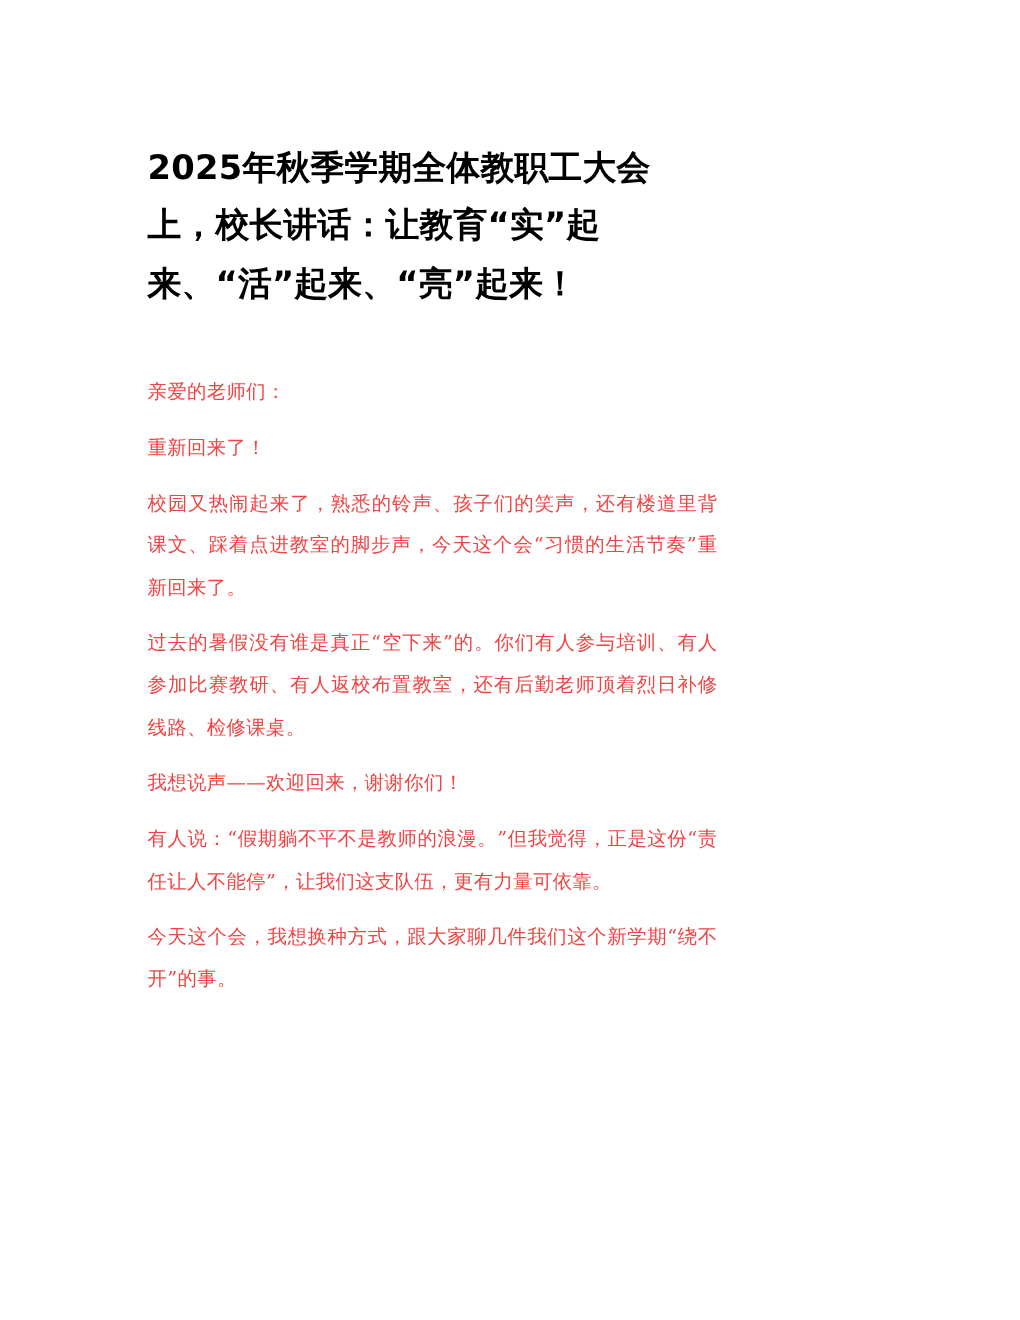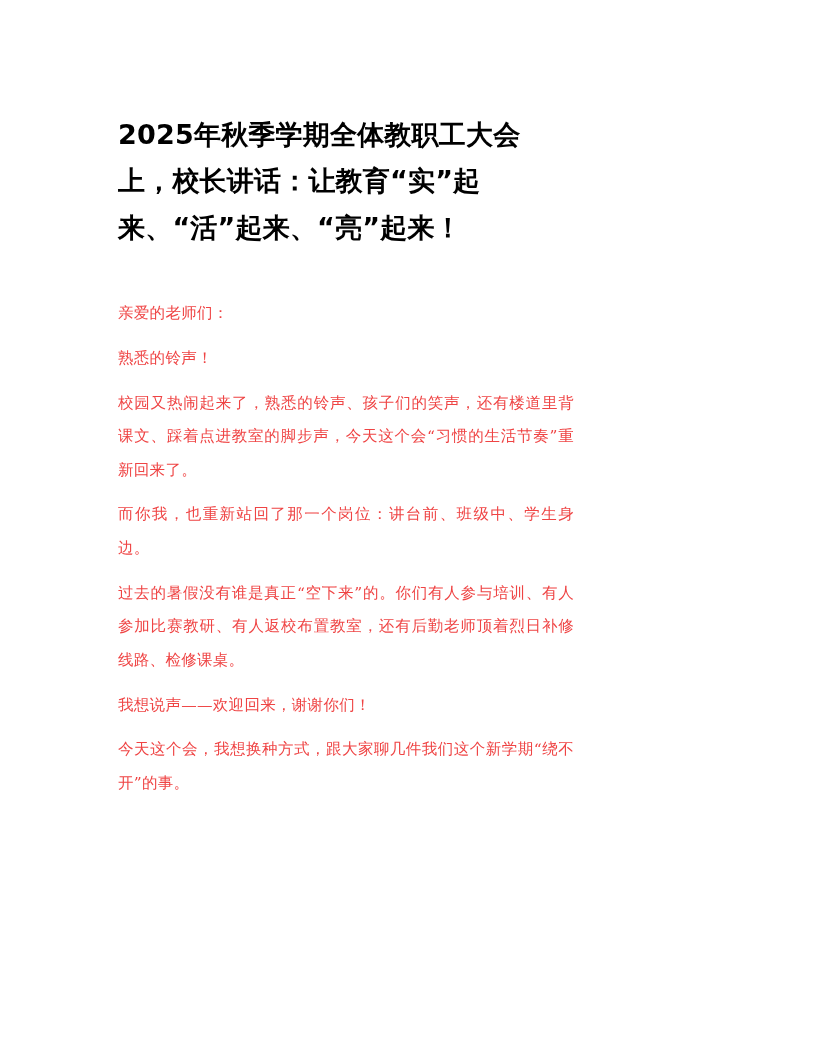--- a/index.html
+++ b/index.html
@@ -50,21 +50,21 @@
 </style>
 </head>
 <body>
 
 <div class="page">
 
   <h1 class="doc-title">2025年秋季学期全体教职工大会上，校长讲话：让教育“实”起来、“活”起来、“亮”起来！</h1>
 
   <div class="body-block">
     <p class="para">亲爱的老师们：</p>
-    <p class="para">熟悉的铃声！</p>
+    <p class="para">重新回来了！</p>
     <p class="para">校园又热闹起来了，熟悉的铃声、孩子们的笑声，还有楼道里背课文、踩着点进教室的脚步声，今天这个会“习惯的生活节奏”重新回来了。</p>
-    <p class="para">而你我，也重新站回了那一个岗位：讲台前、班级中、学生身边。</p>
     <p class="para">过去的暑假没有谁是真正“空下来”的。你们有人参与培训、有人参加比赛教研、有人返校布置教室，还有后勤老师顶着烈日补修线路、检修课桌。</p>
     <p class="para">我想说声——欢迎回来，谢谢你们！</p>
+    <p class="para">有人说：“假期躺不平不是教师的浪漫。”但我觉得，正是这份“责任让人不能停”，让我们这支队伍，更有力量可依靠。</p>
     <p class="para">今天这个会，我想换种方式，跟大家聊几件我们这个新学期“绕不开”的事。</p>
   </div>
 
 </div>
 
 </body></html>

